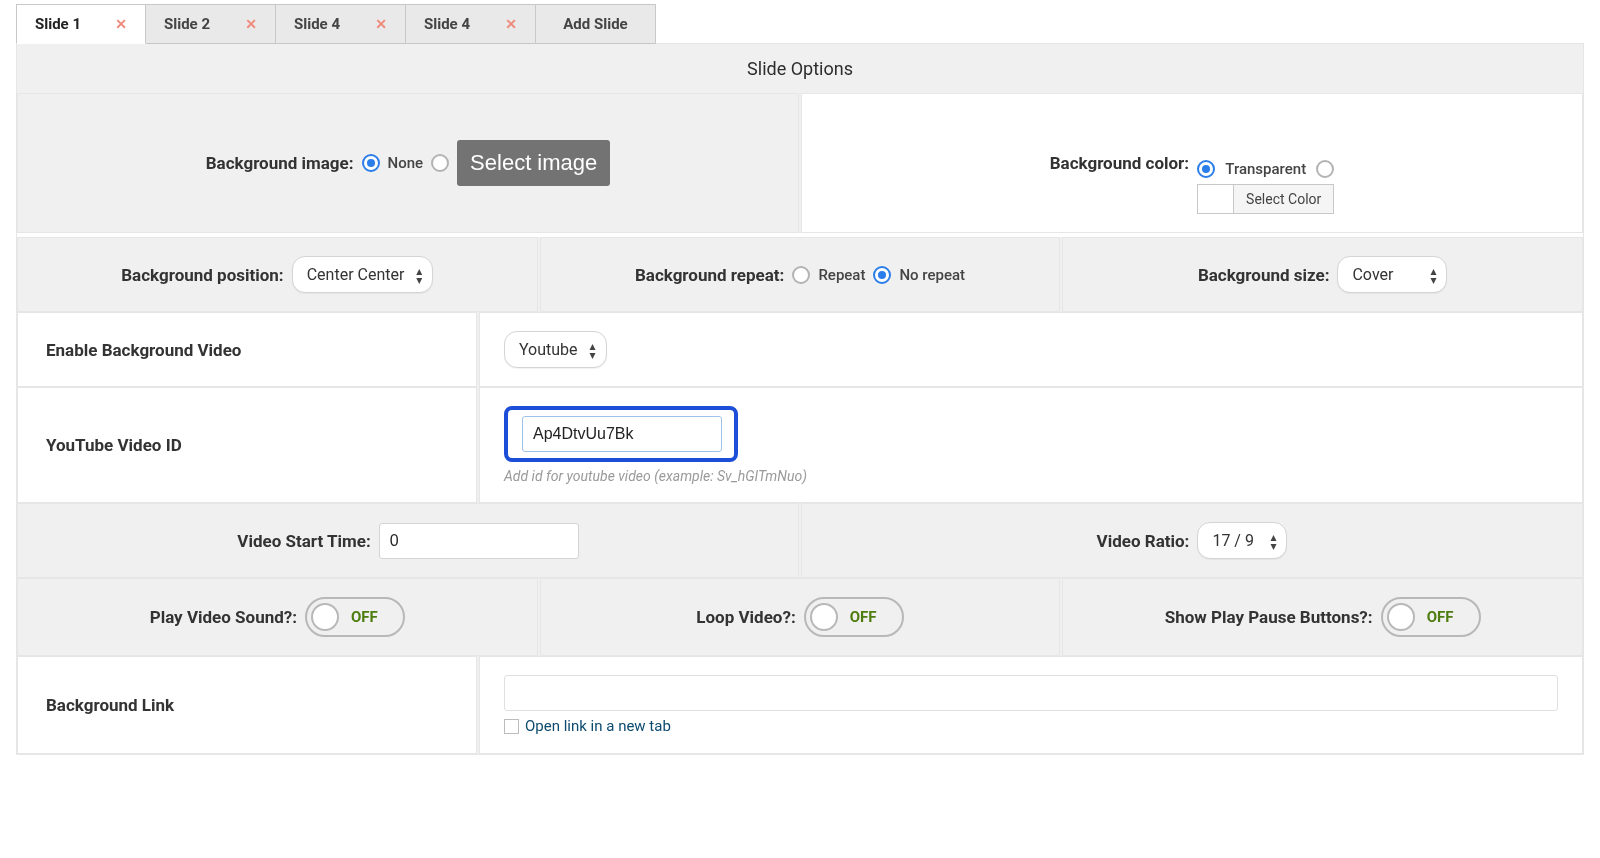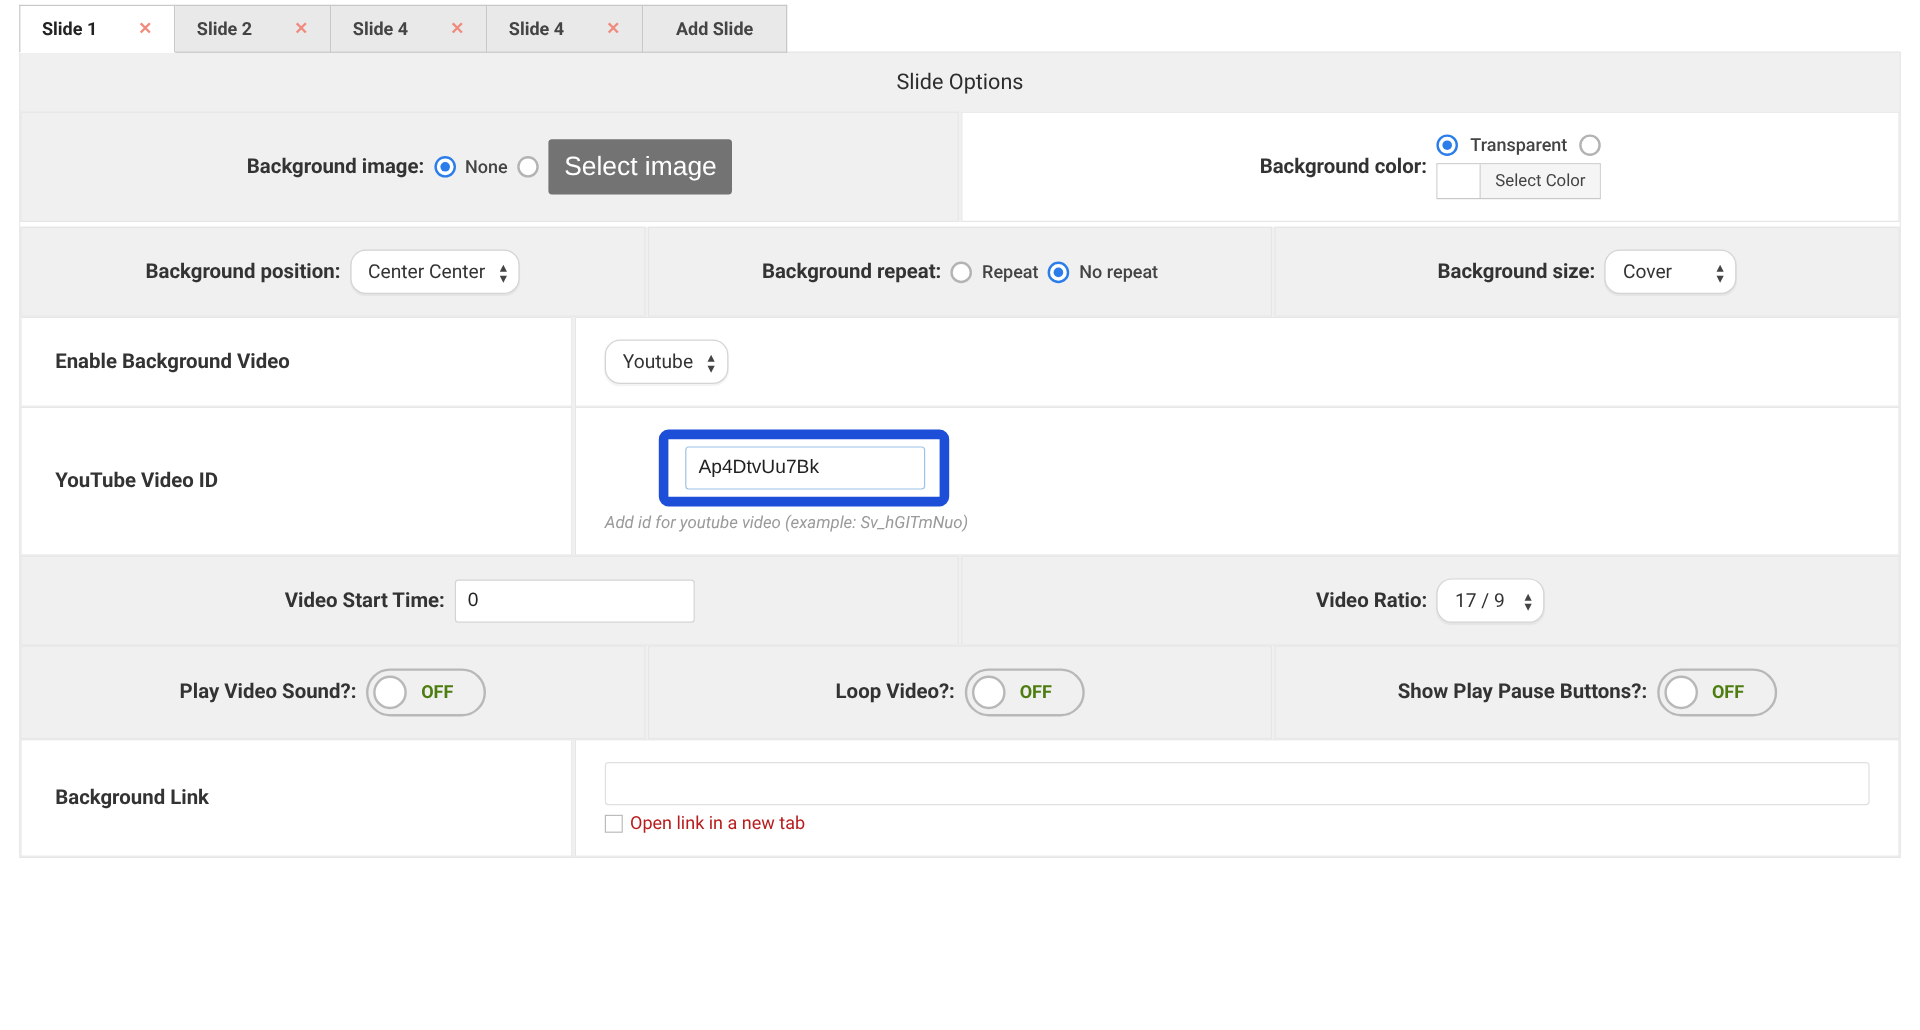--- a/index.html
+++ b/index.html
@@ -115,50 +115,50 @@
     padding: 8px 10px; font-size: 16px; color: #222; width: 200px;
   }
   .text-input.wider { width: 100%; border-color: #e0e0e0; }
   .hint { color: #9a9a9a; font-style: italic; font-size: 14px; padding-top: 6px; }
 
   .color-select-group { display: flex; border: 1px solid #c8c8c8; align-items: stretch; }
   .swatch { width: 36px; background: #fff; border-right: 1px solid #c8c8c8; }
   .swatch-btn { background: #f5f5f5; color: #444; padding: 6px 12px; font-size: 14px; cursor: pointer; }
 
   .highlight-box {
-    border: 8px solid #1d4ed8; border-radius: 8px; padding: 6px 12px 6px 14px; display: inline-block; margin-left: 45px;
+    border: 4px solid #1d4ed8; border-radius: 8px; padding: 6px 12px 6px 14px; display: inline-block;
   }
   .highlight-box .text-input { border-color: #9ec3ea; width: 200px; }
 
   .toggle {
     display: flex; align-items: center; gap: 12px; border: 2px solid #b8b8b8;
     border-radius: 999px; padding: 4px 20px 4px 4px; color: #4d7c0f;
     font-weight: 700; cursor: pointer; min-width: 100px;
   }
   .toggle-knob {
     width: 28px; height: 28px; border-radius: 50%; background: #fff;
     border: 2px solid #b8b8b8;
   }
 
   .checkbox {
     width: 15px; height: 15px; border: 1px solid #bcbcbc; background: #fff;
     display: inline-block; cursor: pointer; vertical-align: middle;
   }
-  .checkbox-row { display: flex; align-items: center; gap: 6px; color: #b91c1c; font-size: 15px; padding-top: 6px; }
+  .checkbox-row { display: flex; align-items: center; gap: 6px; color: #0c4a6e; font-size: 15px; padding-top: 6px; }
 
   
   .row-2 .cell { flex: 1 1 50%; }
   .row-3 .cell { flex: 1 1 33.333%; }
   .row-fixed-label { }
   .row-fixed-label .label-cell { flex: 0 0 460px; background: #fff; border: 1px solid #e6e6e6; padding: 24px 28px; display:flex; align-items:center;}
   .row-fixed-label .content-cell { flex: 1; background: #fff; border: 1px solid #e6e6e6; padding: 18px 24px; display:flex; flex-direction:column; align-items:flex-start; }
 
   .label-cell .heading-row { font-weight: 700; color: #333; font-size: 17px; }
   .bgcolor-stack { display:flex; flex-direction:column; align-items:center; gap:6px; }
-  .bgcolor-radios { display:flex; align-items:center; gap:10px; }
+  .bgcolor-radios { display:flex; align-items:center; gap:10px;margin-top:48px; }
 
   .spacer-line { height: 4px; background: #fff; }
 
 </style>
 </head>
 <body>
 
 <div class="tabs">
   <div class="tab active">
     <span>Slide 1</span>

